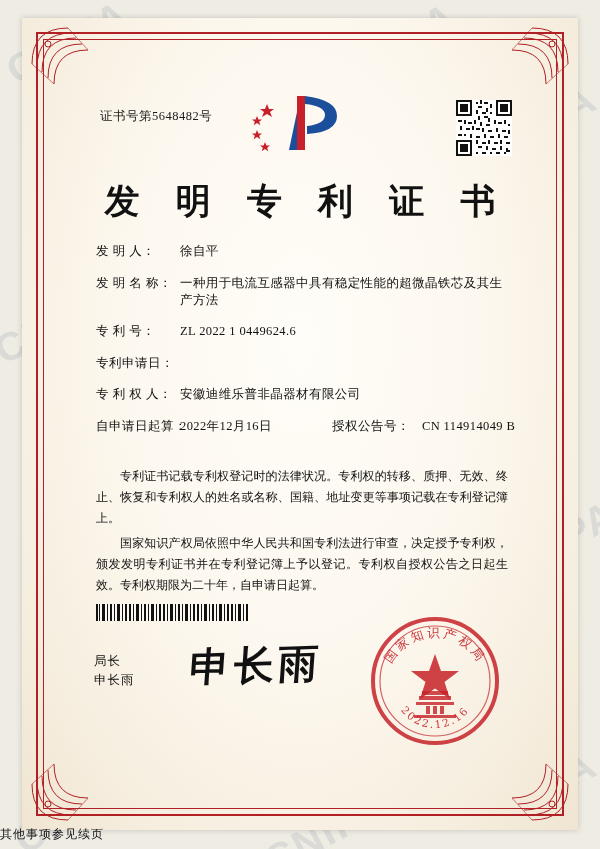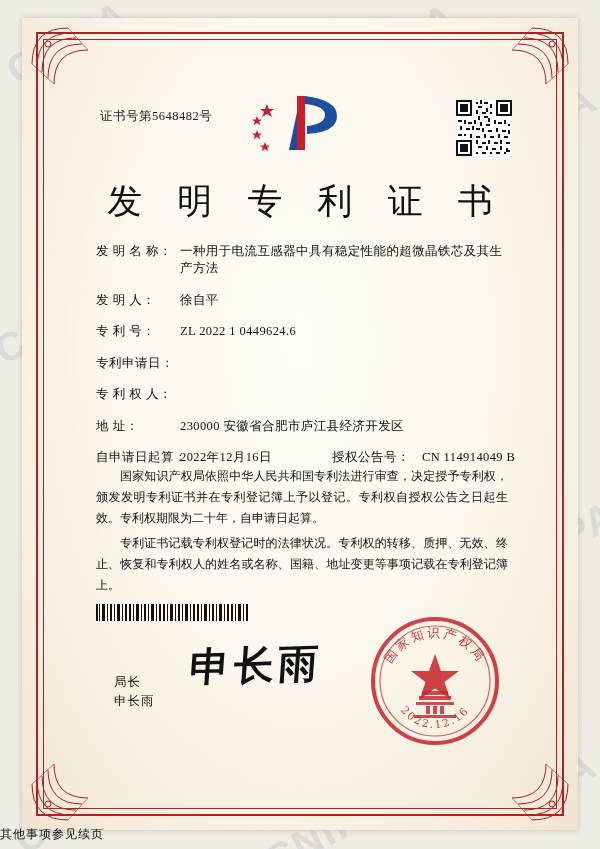--- a/index.html
+++ b/index.html
@@ -74,21 +74,21 @@
     position:absolute;right:26px;top:42px;
     width:56px;height:56px;
   }
   .qr svg{display:block;}
   .title{
     position:absolute;left:0;right:0;top:120px;
     text-align:center;
     font-size:35px;
     letter-spacing:12px;
     color:#111;
-    font-weight:normal;
+    font-weight:bold;
     font-family:"DejaVu Serif", serif;
     text-indent:12px;
   }
   
   .fields{
     position:absolute;left:34px;right:30px;top:185px;
   }
   .row{
     display:flex;
     align-items:baseline;
@@ -122,24 +122,23 @@
   }
   .paras p{margin:0 0 4px 0;text-indent:24px;}
   
   .barcode{
     position:absolute;left:34px;top:546px;
     height:17px;width:152px;
   }
   .barcode svg{display:block;}
   
   .sig-label{
-    position:absolute;left:52px;top:594px;
+    position:absolute;left:32px;top:594px;
     font-size:12.5px;line-height:19px;color:#111;
     letter-spacing:1px;
-    margin-top:21px;
   }
   .sig-hand{
     position:absolute;left:128px;top:580px;
     font-size:40px;
     font-family:"DejaVu Serif", serif;
     color:#111;
     transform:skewX(-6deg) rotate(-2deg);
     letter-spacing:4px;
     font-weight:bold;
   }
@@ -335,52 +334,49 @@
           <rect x="24" y="26" width="1" height="1"></rect>
             <rect x="26" y="25" width="1" height="1"></rect>
         </g>
       </svg>
     </div>
 
     <div class="title">发 明 专 利 证 书</div>
 
     <div class="fields">
       <div class="row">
+        <span class="lbl">发 明 人：</span>
+        <span class="val">徐自平</span>
+      </div>
+      <div class="row">
         <span class="lbl">发 明 名 称：</span>
         <span class="val">一种用于电流互感器中具有稳定性能的超微晶铁芯及其生产方法</span>
-      </div>
-      <div class="row">
-        <span class="lbl">发 明 人：</span>
-        <span class="val">徐自平</span>
       </div>
       <div class="row">
         <span class="lbl">专 利 号：</span>
         <span class="val">ZL 2022 1 0449624.6</span>
       </div>
       <div class="row">
         <span class="lbl">专利申请日：</span>
       </div>
       <div class="row">
         <span class="lbl">专 利 权 人：</span>
-      </div>
-      <div class="row">
-        <span class="lbl">地        址：</span>
-        <span class="val">230000 安徽省合肥市庐江县经济开发区</span>
+        <span class="val">安徽迪维乐普非晶器材有限公司</span>
       </div>
       <div class="row dual">
         <span class="lbl">自申请日起算：</span>
         <span class="val">2022年12月16日</span>
         <span class="lbl2">授权公告号：</span>
         <span class="val" style="margin-left:12px">CN 114914049 B</span>
       </div>
     </div>
 
     <div class="paras">
+      <p>专利证书记载专利权登记时的法律状况。专利权的转移、质押、无效、终止、恢复和专利权人的姓名或名称、国籍、地址变更等事项记载在专利登记簿上。</p>
       <p>国家知识产权局依照中华人民共和国专利法进行审查，决定授予专利权，颁发发明专利证书并在专利登记簿上予以登记。专利权自授权公告之日起生效。专利权期限为二十年，自申请日起算。</p>
-      <p>专利证书记载专利权登记时的法律状况。专利权的转移、质押、无效、终止、恢复和专利权人的姓名或名称、国籍、地址变更等事项记载在专利登记簿上。</p>
     </div>
 
     <div class="barcode">
       <svg width="152" height="17" viewBox="0 0 152 17" shape-rendering="crispEdges">
         <rect width="152" height="17" fill="#fdf8ef"></rect>
         <g fill="#111">
           <rect x="0" y="0" width="2" height="17"></rect>
             <rect x="3" y="0" width="1" height="17"></rect>
           <rect x="6" y="0" width="3" height="17"></rect>
             <rect x="11" y="0" width="1" height="17"></rect>

